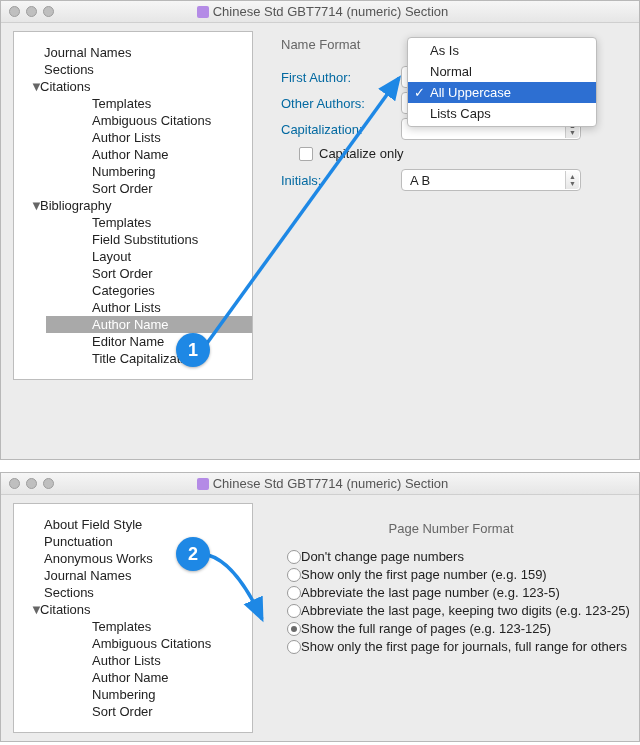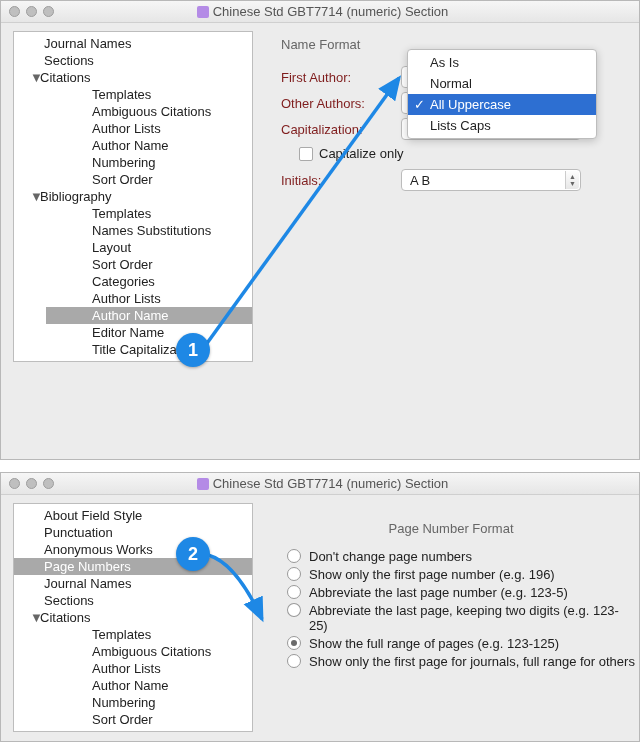--- a/index.html
+++ b/index.html
@@ -4,43 +4,43 @@
 <style>
   * { box-sizing: border-box; font-family: -apple-system, "Helvetica Neue", Arial, sans-serif; font-size: 13px; }
   body { margin:0; background:#fff; width:640px; }
   .window { background:#ececec; border:1px solid #b8b8b8; position:relative; }
   .titlebar { height:22px; background:linear-gradient(#f6f6f6,#e6e6e6); border-bottom:1px solid #cfcfcf; display:flex; align-items:center; padding:0 8px;gap:44px; }
   .traffic { display:flex; gap:6px; }
   .tlight { width:11px; height:11px; border-radius:50%; background:#bfbfbf; border:1px solid #9e9e9e; }
   .title { flex:1; text-align:center; color:#555; font-size:13px; display:flex; align-items:center; justify-content:center; gap:4px; }
   .title .doc-icon { width:12px; height:12px; background:#b48be6; border-radius:2px; display:inline-block; }
   .body { display:flex; }
-  .sidebar { width:240px; background:#fff; border:1px solid #bdbdbd; margin:8px 6px 8px 12px; padding:3px 0; max-height:430px; overflow:hidden; }
+  .sidebar { width:240px; background:#fff; border:1px solid #bdbdbd; margin:8px 6px 8px 12px; padding:12px 0; max-height:430px; overflow:hidden; }
   .tree-item { padding:1px 6px 1px 20px; color:#222; cursor:default; white-space:nowrap; }
   .tree-item.lvl1 { padding-left:30px; font-weight:normal; }
   .tree-item.lvl2 { padding-left:46px;margin-left:32px; }
   .tree-item .arrow { display:inline-block; width:10px; margin-left:-14px; color:#666; }
   .tree-item.selected { background:#a9a9a9; color:#fff; }
   .rightpane { flex:1; padding:10px 4px 10px 4px; position:relative; }
   .group-label { color:#666; padding:4px 0 10px 18px; }
   .row { display:flex; align-items:center; margin:4px 0 4px 18px; }
-  .row .lbl { width:120px; color:#7f1d1d; }
+  .row .lbl { width:120px; color:#0369a1; }
   .combo { flex:1; max-width:180px; height:22px; background:#fff; border:1px solid #bcbcbc; border-radius:4px; padding:0 18px 0 8px; display:flex; align-items:center; position:relative; color:#222; }
   .combo .stepper { position:absolute; right:1px; top:1px; bottom:1px; width:14px; background:linear-gradient(#fdfdfd,#e7e7e7); border-left:1px solid #ccc; border-radius:0 3px 3px 0; display:flex; flex-direction:column; }
   .combo .stepper::before, .combo .stepper::after { content:""; flex:1; display:block; }
   .combo .stepper .up, .combo .stepper .dn { flex:1; display:flex; align-items:center; justify-content:center; font-size:7px; color:#666; }
   .checkbox-row { margin:6px 0 8px 36px; display:flex; align-items:center; gap:6px; color:#222; }
   .checkbox-row .cb { width:14px; height:14px; border:1px solid #aaa; background:#fff; border-radius:2px; }
   
-  .menu { position:absolute; left:148px; top:26px; width:190px; background:#fff; border:1px solid #bdbdbd; border-radius:4px; box-shadow:0 2px 8px rgba(0,0,0,.2); z-index:5; padding:2px 0; }
+  .menu { position:absolute; left:148px; top:14px; width:190px; background:#fff; border:1px solid #bdbdbd; border-radius:4px; box-shadow:0 2px 8px rgba(0,0,0,.2); z-index:5; padding:2px 0; }
   .menu-item { padding:3px 10px 3px 22px; color:#222; position:relative; }
   .menu-item.sel { background:#2d6fd2; color:#fff; }
   .menu-item .check { position:absolute; left:6px; top:3px; color:inherit; }
   
-  .radio-row { display:flex; align-items:flex-start; gap:8px; margin:3px 0 3px 24px; color:#222; }
+  .radio-row { display:flex; align-items:flex-end; margin:3px 0 3px 24px; color:#222; }
   .radio { width:14px; height:14px; border-radius:50%; border:1px solid #999; background:#fff; display:inline-flex; align-items:center; justify-content:center; }
   .radio.on::after { content:""; width:6px; height:6px; border-radius:50%; background:#6b6b6b; }
   
   .badge { position:absolute; width:34px; height:34px; border-radius:50%; background:#1e88e5; color:#fff; display:flex; align-items:center; justify-content:center; font-size:18px; font-weight:600; box-shadow:0 1px 3px rgba(0,0,0,.3); z-index:10; }
   
   .arrow-svg { position:absolute; pointer-events:none; z-index:9; }
   .gap { height:12px; background:#fff; }
   
   .sidebar.short { max-height:238px; }
 </style>
@@ -66,21 +66,21 @@
         <div class="tree-item lvl1"><span>Sections</span></div>
         <div class="tree-item lvl1"><span class="arrow">▼</span><span>Citations</span></div>
         <div class="tree-item lvl2"><span>Templates</span></div>
         <div class="tree-item lvl2"><span>Ambiguous Citations</span></div>
         <div class="tree-item lvl2"><span>Author Lists</span></div>
         <div class="tree-item lvl2"><span>Author Name</span></div>
         <div class="tree-item lvl2"><span>Numbering</span></div>
         <div class="tree-item lvl2"><span>Sort Order</span></div>
         <div class="tree-item lvl1"><span class="arrow">▼</span><span>Bibliography</span></div>
         <div class="tree-item lvl2"><span>Templates</span></div>
-        <div class="tree-item lvl2"><span>Names Substitutions</span></div>
+        <div class="tree-item lvl2"><span>Field Substitutions</span></div>
         <div class="tree-item lvl2"><span>Layout</span></div>
         <div class="tree-item lvl2"><span>Sort Order</span></div>
         <div class="tree-item lvl2"><span>Categories</span></div>
         <div class="tree-item lvl2"><span>Author Lists</span></div>
         <div class="tree-item lvl2 selected"><span>Author Name</span></div>
         <div class="tree-item lvl2"><span>Editor Name</span></div>
         <div class="tree-item lvl2"><span>Title Capitalization</span></div>
       </div>
     <div class="rightpane">
       <div class="group-label">Name Format</div>
@@ -163,41 +163,40 @@
       <span class="doc-icon"></span>
       <span>Chinese Std GBT7714 (numeric) Section</span>
     </div>
     <div style="width:40px"></div>
   </div>
   <div class="body">
     <div class="sidebar short" id="tree2">
         <div class="tree-item lvl1"><span>About Field Style</span></div>
         <div class="tree-item lvl1"><span>Punctuation</span></div>
         <div class="tree-item lvl1"><span>Anonymous Works</span></div>
-        <div class="tree-item lvl1 selected"><span>Page Numbers</span></div>
         <div class="tree-item lvl1"><span>Journal Names</span></div>
         <div class="tree-item lvl1"><span>Sections</span></div>
         <div class="tree-item lvl1"><span class="arrow">▼</span><span>Citations</span></div>
         <div class="tree-item lvl2"><span>Templates</span></div>
         <div class="tree-item lvl2"><span>Ambiguous Citations</span></div>
         <div class="tree-item lvl2"><span>Author Lists</span></div>
         <div class="tree-item lvl2"><span>Author Name</span></div>
         <div class="tree-item lvl2"><span>Numbering</span></div>
         <div class="tree-item lvl2"><span>Sort Order</span></div>
       </div>
     <div class="rightpane">
       <div class="group-label" style="padding-left:4px; padding-top:16px;text-align:center;">Page Number Format</div>
       <div id="radios">
           <div class="radio-row">
             <span class="radio"></span>
             <span>Don't change page numbers</span>
           </div>
           <div class="radio-row">
             <span class="radio"></span>
-            <span>Show only the first page number (e.g. 196)</span>
+            <span>Show only the first page number (e.g. 159)</span>
           </div>
           <div class="radio-row">
             <span class="radio"></span>
             <span>Abbreviate the last page number (e.g. 123-5)</span>
           </div>
           <div class="radio-row">
             <span class="radio"></span>
             <span>Abbreviate the last page, keeping two digits (e.g. 123-25)</span>
           </div>
           <div class="radio-row">

